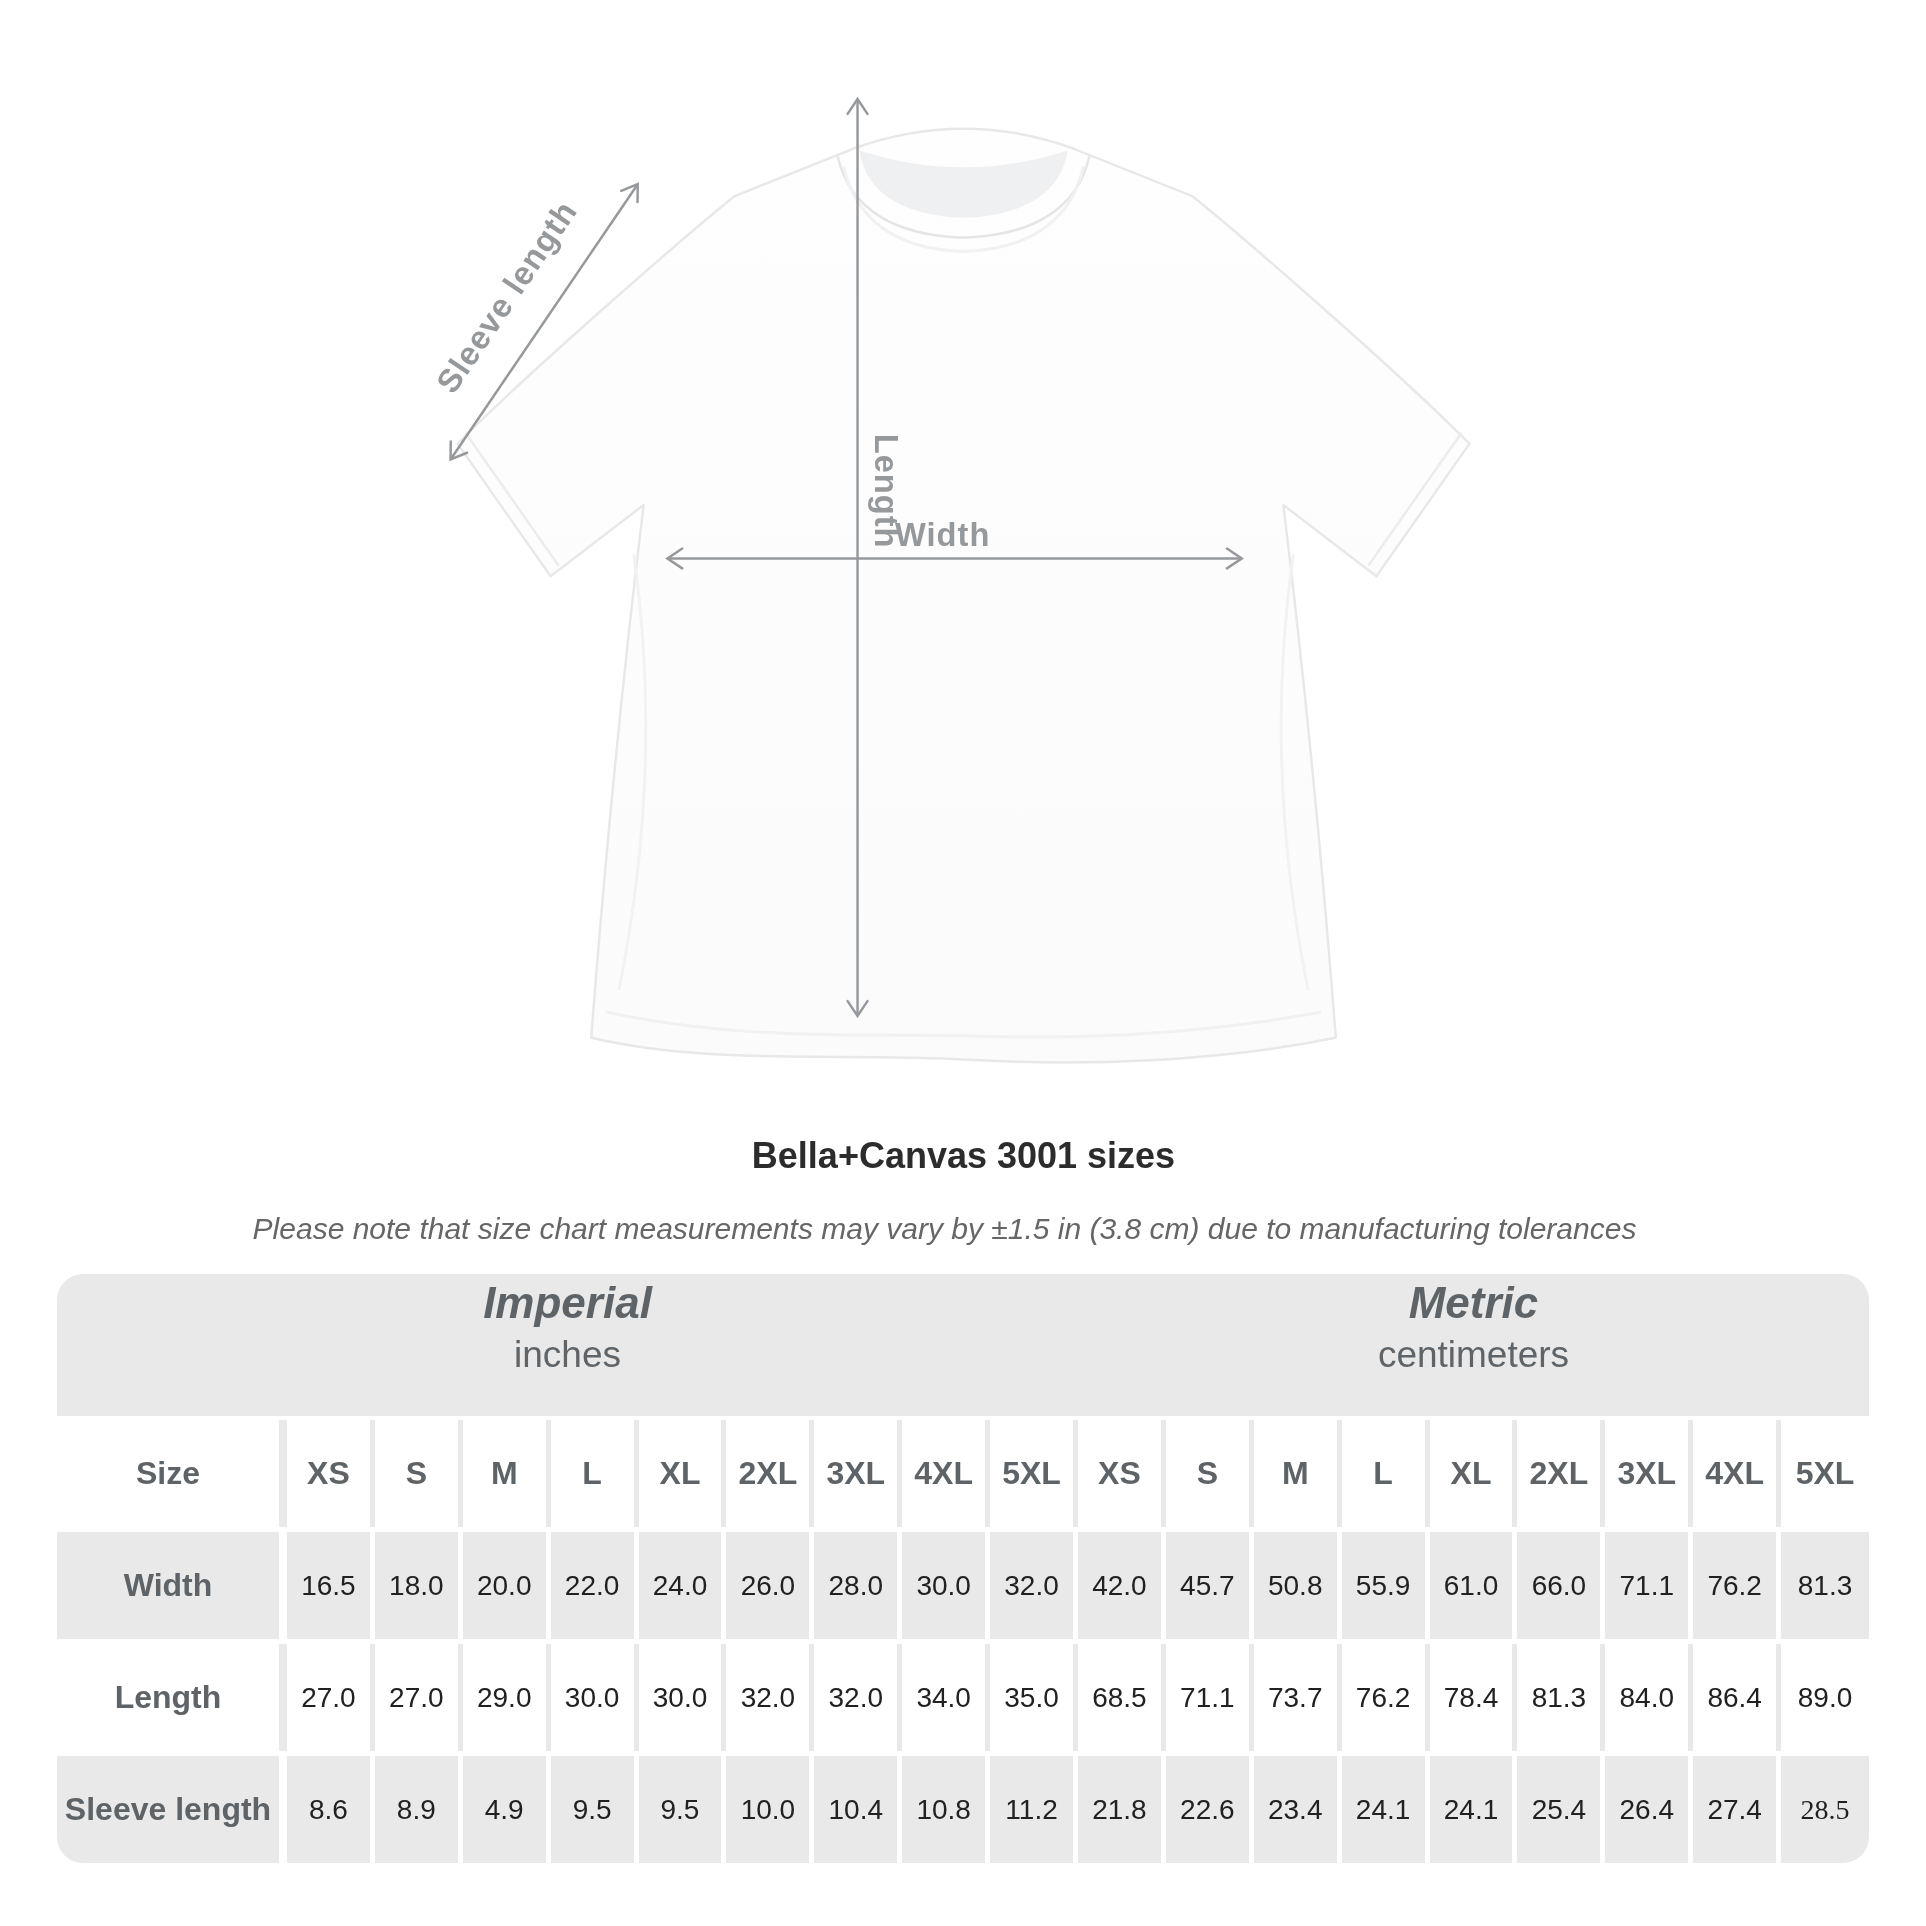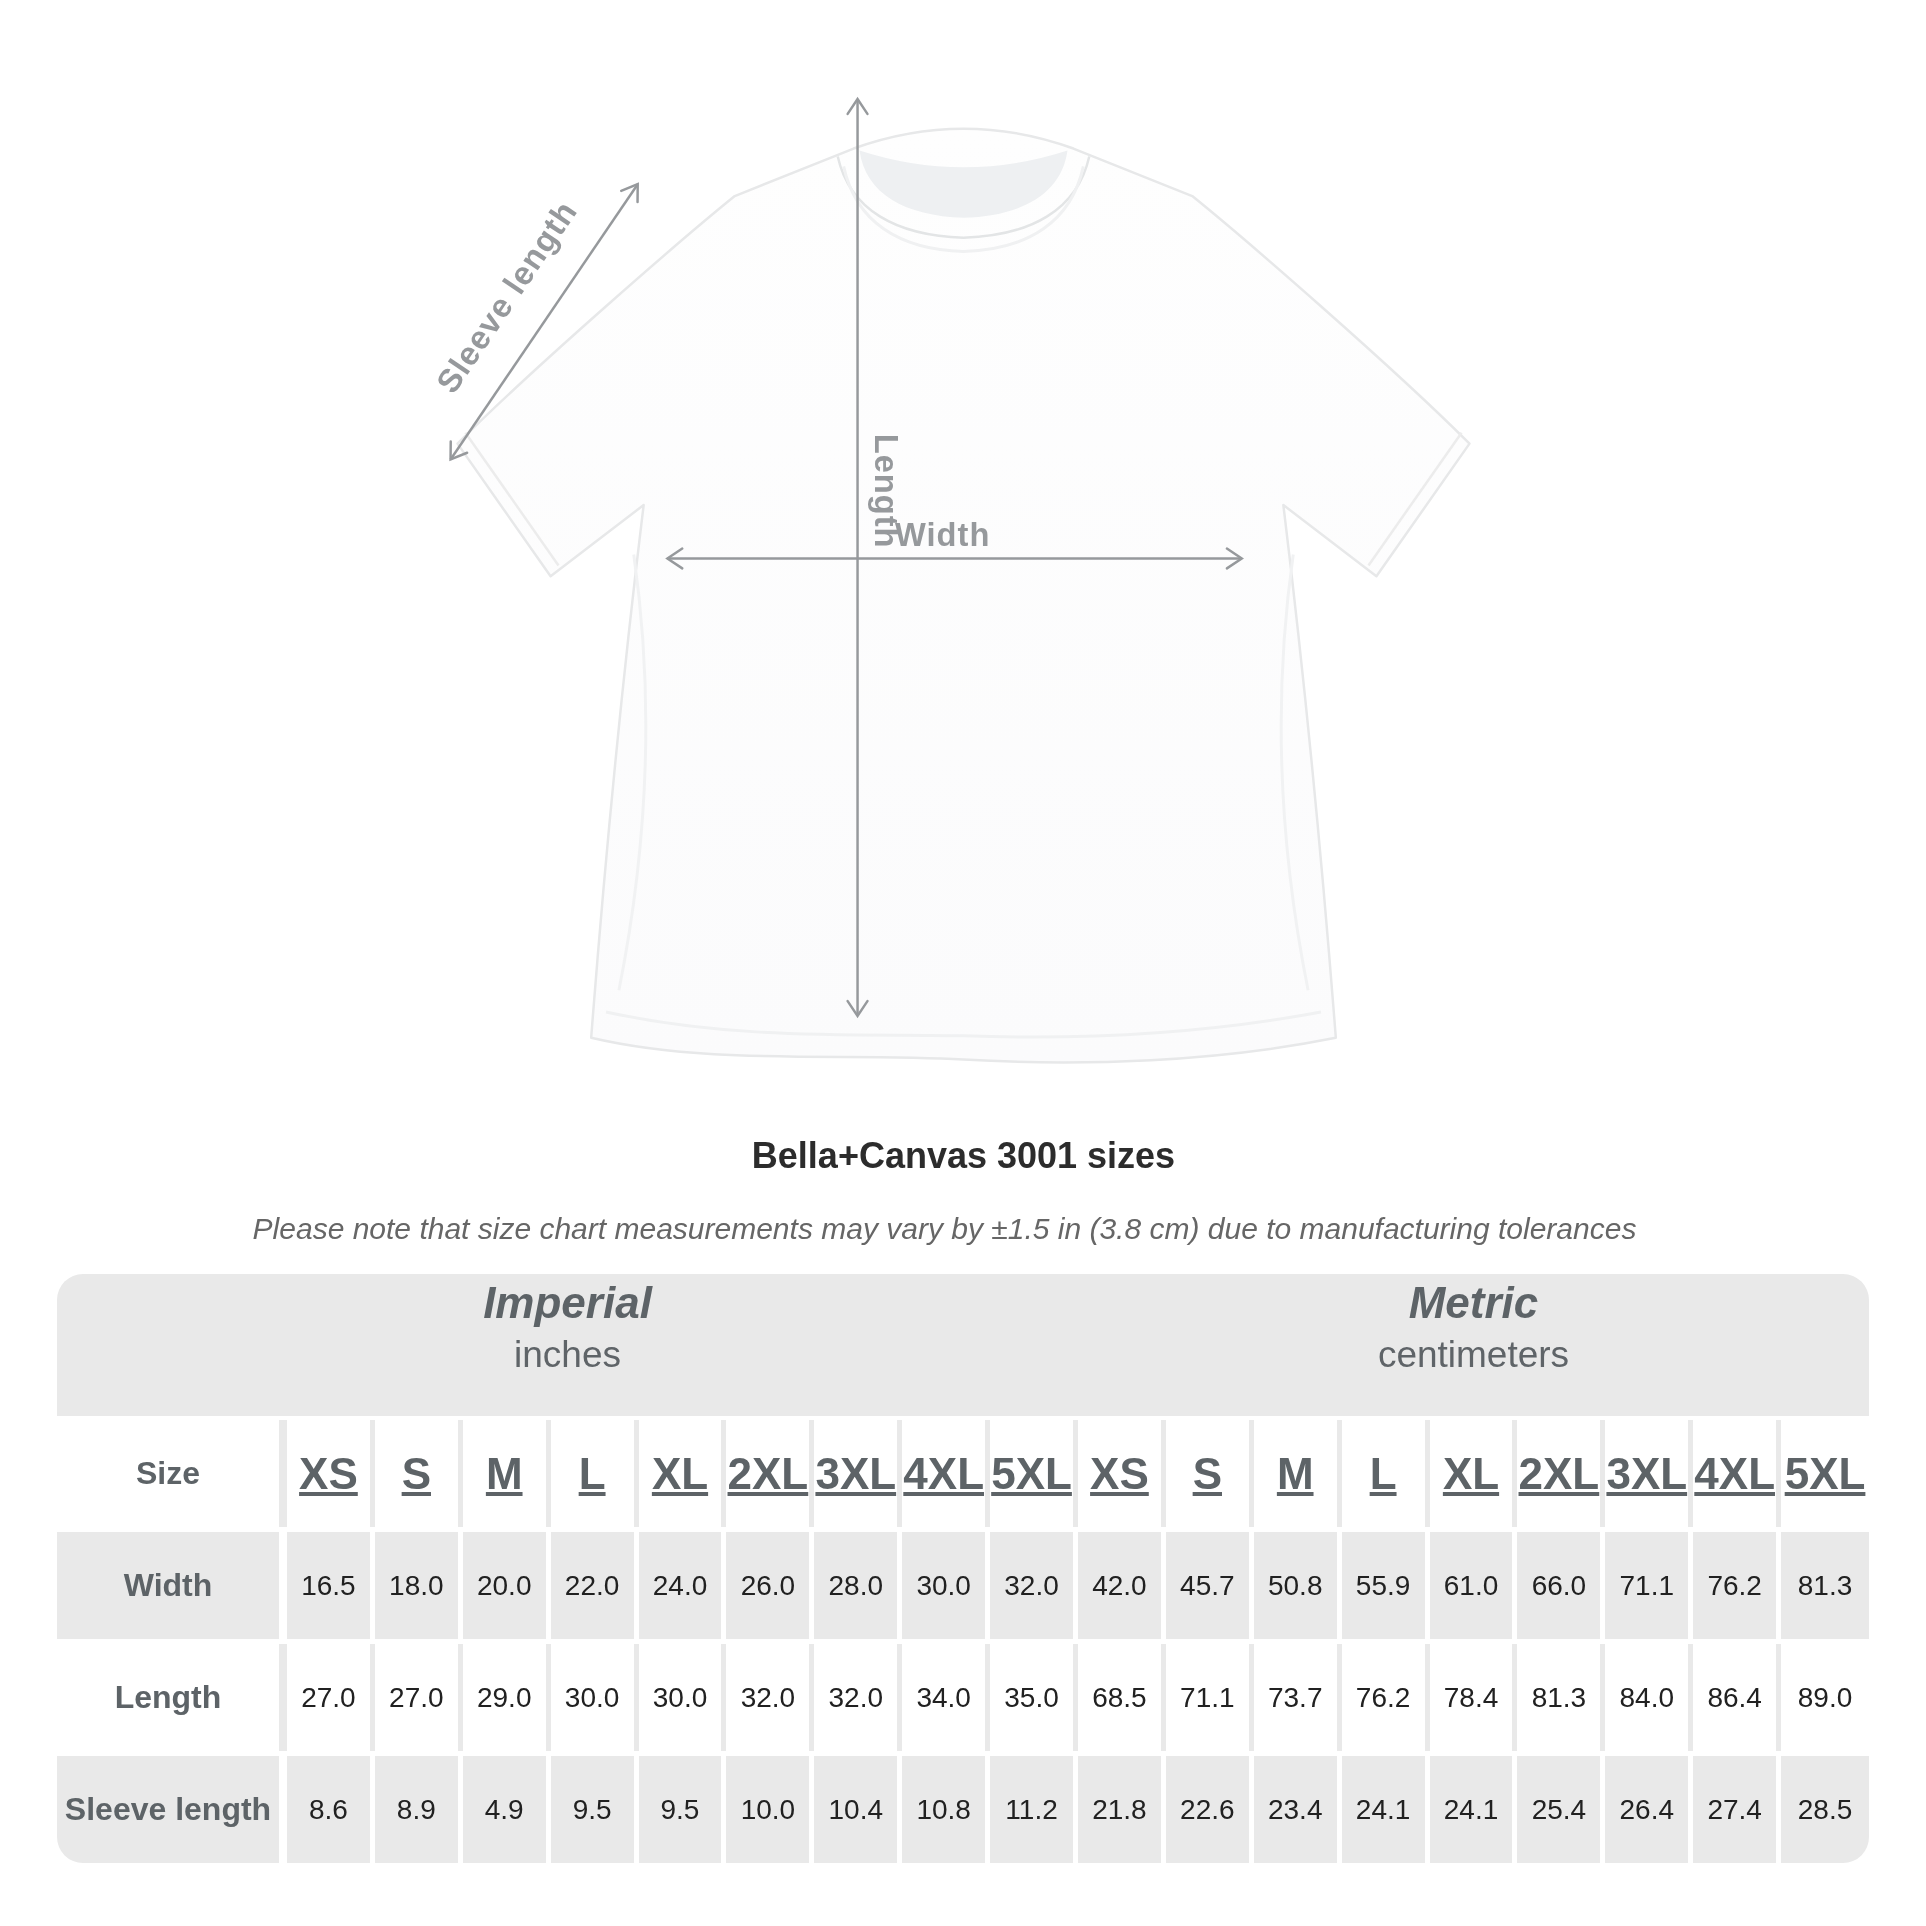--- a/index.html
+++ b/index.html
@@ -40,25 +40,25 @@
   .grid{
     display:grid;grid-template-columns:230px repeat(18,1fr);
     grid-auto-rows:107px;row-gap:5px;
   }
   .cell{
     display:flex;align-items:center;justify-content:center;
     font-size:28px;color:#212121;border-right:5px solid transparent;
   }
   .cell.r-white{background:#ffffff;border-right-color:#e9e9e9;}
   .cell.r-gray{background:#e9e9e9;border-right-color:#ffffff;}
-  .cell.szh{font-weight:bold;color:#5d6367;font-size:44px;text-decoration:underline;}
+  .cell.szh{font-weight:bold;color:#5d6367;font-size:32px;}
   .cell.lbl{font-weight:bold;color:#5d6367;font-size:32px;border-right-width:8px;}
   .cell:nth-child(19n){border-right:none;}
   .cell:nth-last-child(19){border-bottom-left-radius:26px;}
-  .cell:last-child{border-bottom-right-radius:26px;}
+  .cell:last-child{border-bottom-right-radius:26px;font-family:Liberation Serif, serif;}
 </style>
 </head>
 <body>
 
 <svg class="diagram" width="1927" height="1114" viewBox="0 0 1946 1125">
   <defs>
     <linearGradient id="sg" x1="0" y1="0" x2="0" y2="1">
       <stop offset="0" stop-color="#fefefe"></stop>
       <stop offset="1" stop-color="#fbfbfc"></stop>
     </linearGradient>

